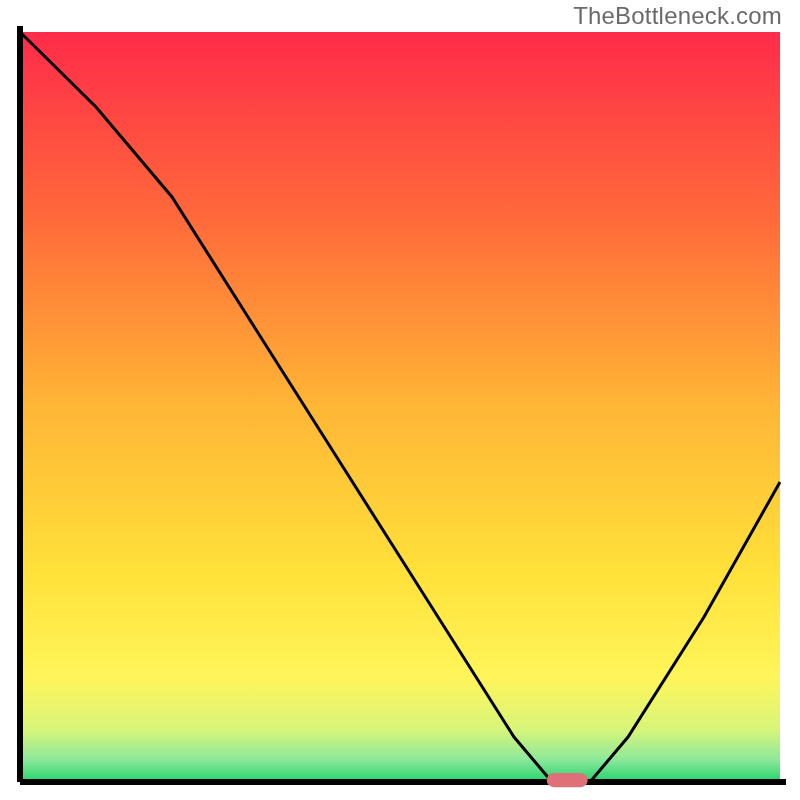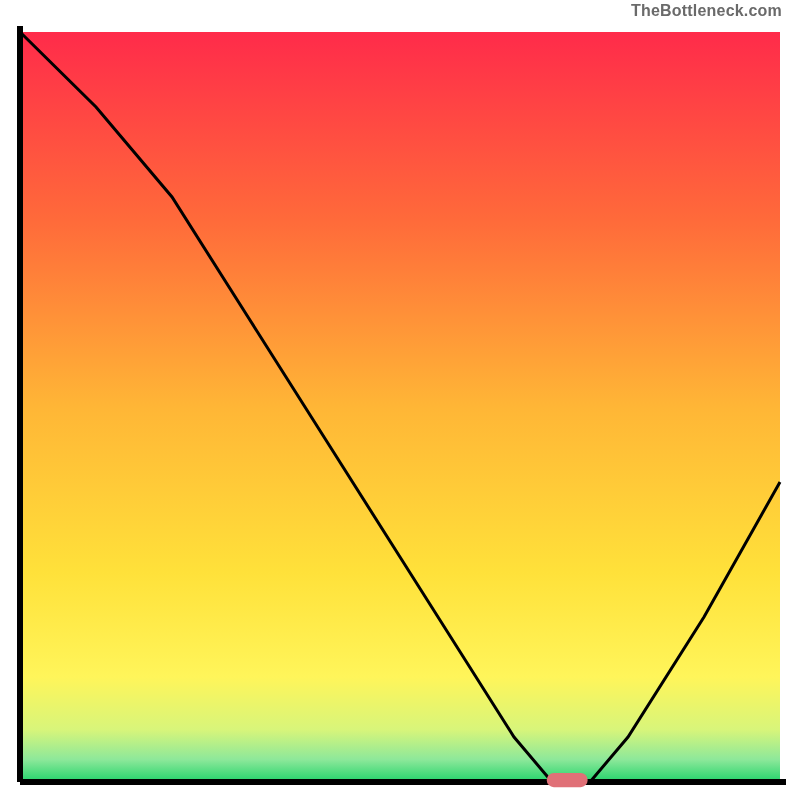--- a/index.html
+++ b/index.html
@@ -13,22 +13,22 @@
   .container {
     position: relative;
     width: 800px;
     height: 800px;
   }
   .watermark {
     position: absolute;
     top: 2px;
     right: 18px;
     font-family: Arial, Helvetica, sans-serif;
-    font-size: 16px;
-    font-weight: 700;
+    font-size: 24px;
+    font-weight: 400;
     color: #6a6a6a;
     letter-spacing: 0.2px;
   }
   .plot {
     position: absolute;
     left: 14px;
     top: 26px;
     width: 772px;
     height: 762px;
   }

